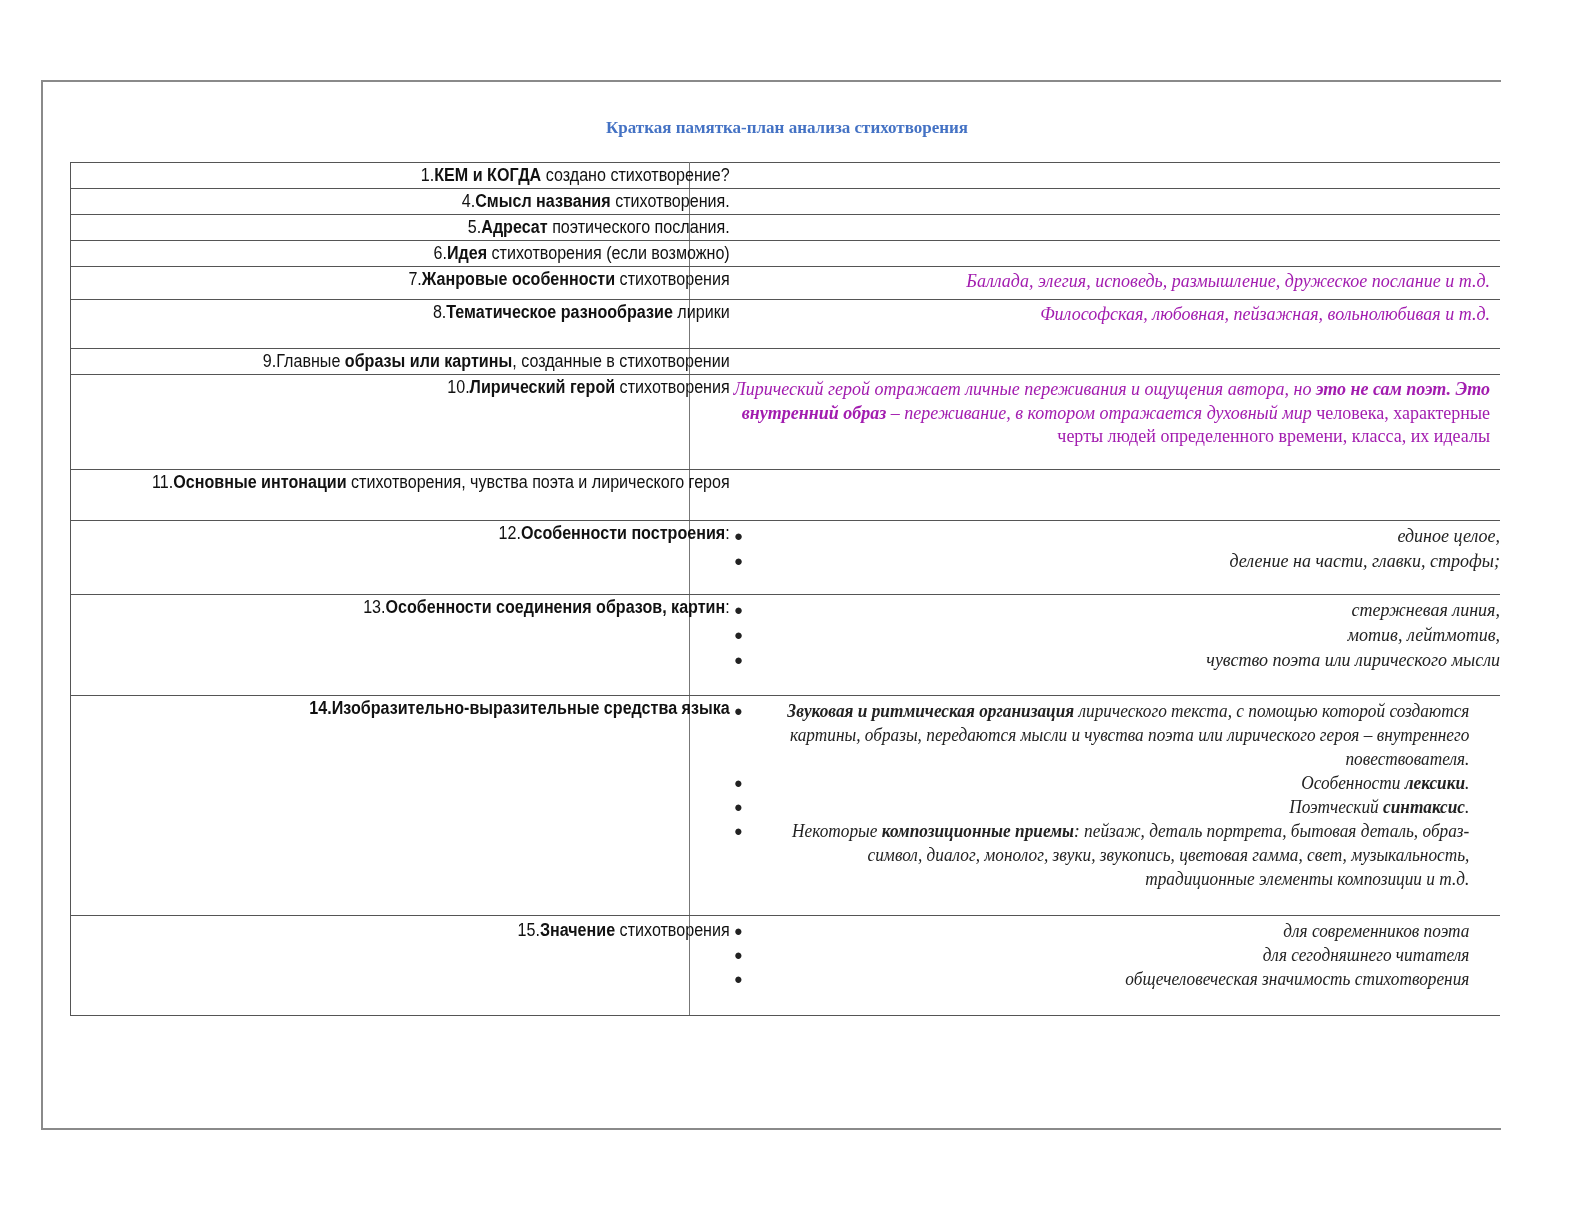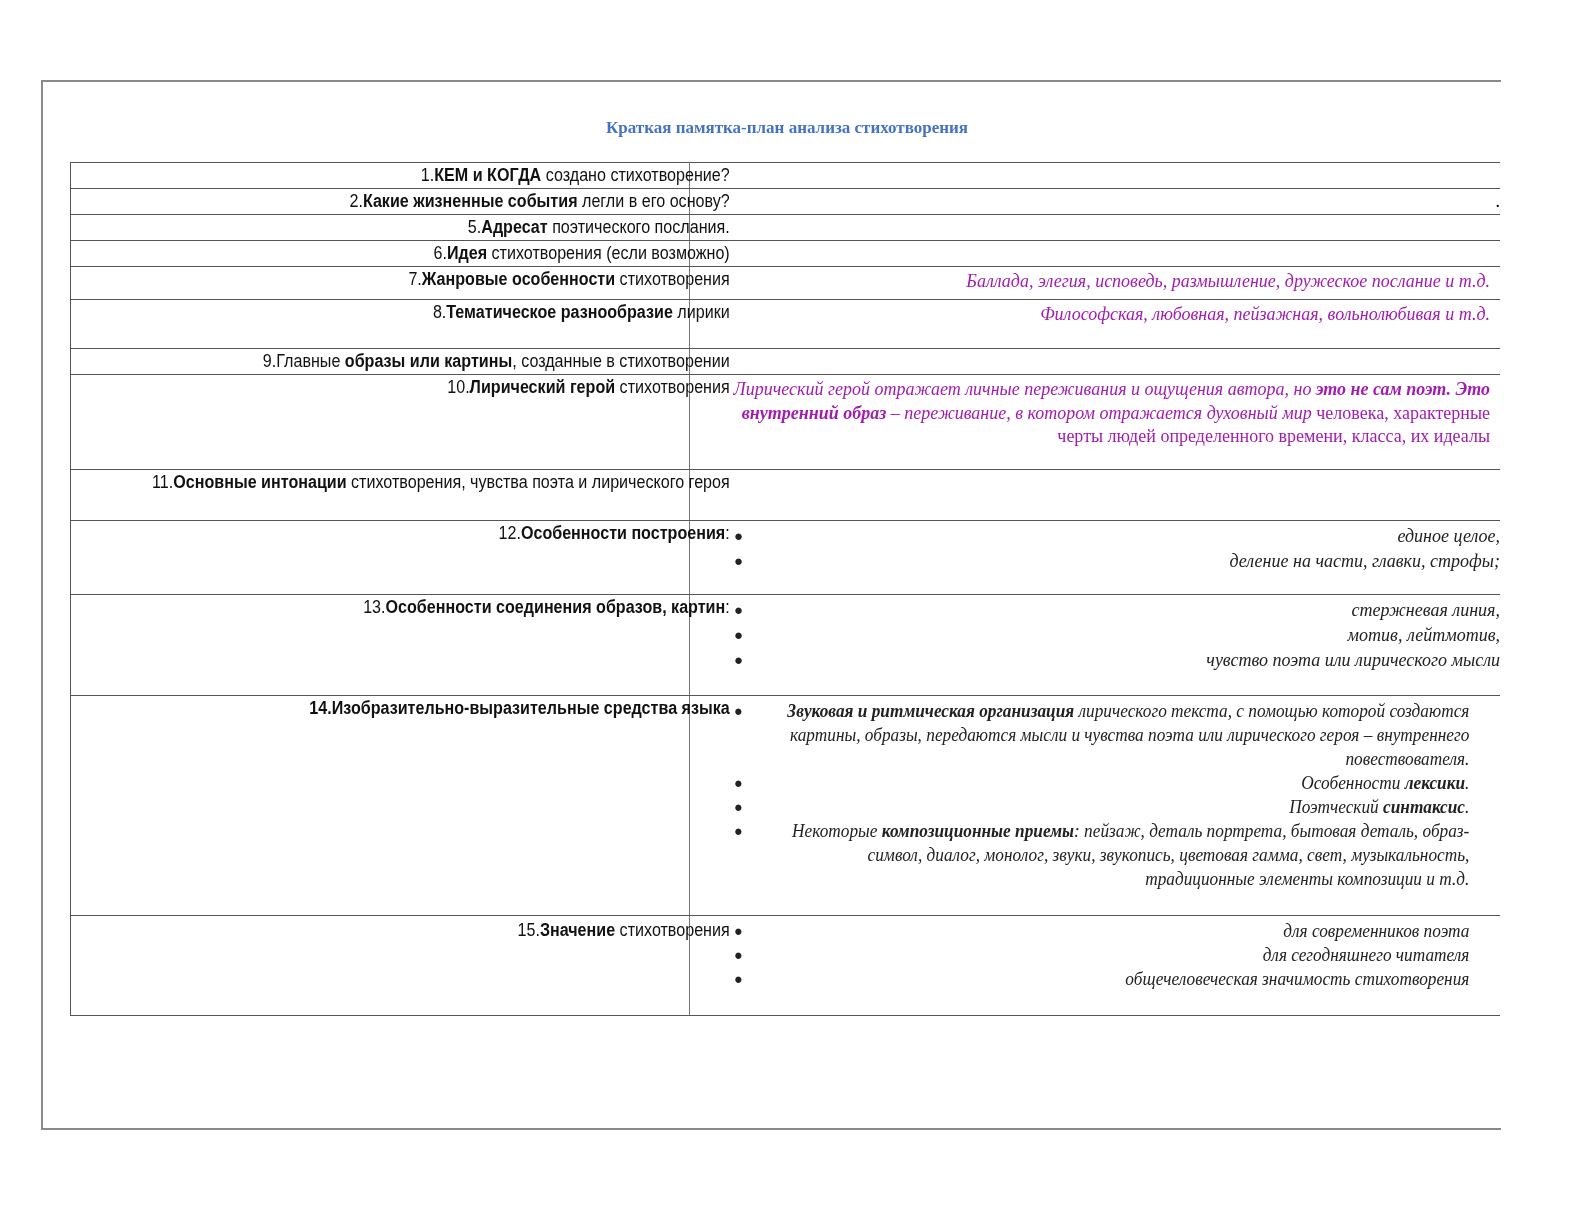--- a/index.html
+++ b/index.html
@@ -52,25 +52,23 @@
 <table class="plan">
   <tbody id="rows">
       <tr style="height: 26px;">
         <td class="q">
           <div class="qtext"><span class="num">1.</span><b>КЕМ и КОГДА</b><span> создано стихотворение?</span></div>
         </td>
         <td></td>
       </tr>
       <tr style="height: 26px;">
         <td class="q">
-          <div class="qtext"><span class="num">2.</span><b>Какие жизненные события</b><span> легли в его основу?</span></div>
+          <div class="qtext"><span class="num">4.</span><b>Смысл названия</b><span> стихотворения.</span></div>
         </td>
-        <td>
-          <div class="dot">.</div>
-        </td>
+        <td></td>
       </tr>
       <tr style="height: 26px;">
         <td class="q">
           <div class="qtext"><span class="num">5.</span><b>Адресат</b><span> поэтического послания.</span></div>
         </td>
         <td></td>
       </tr>
       <tr style="height: 26px;">
         <td class="q">
           <div class="qtext"><span class="num">6.</span><b>Идея</b><span> стихотворения (если возможно)</span></div>

